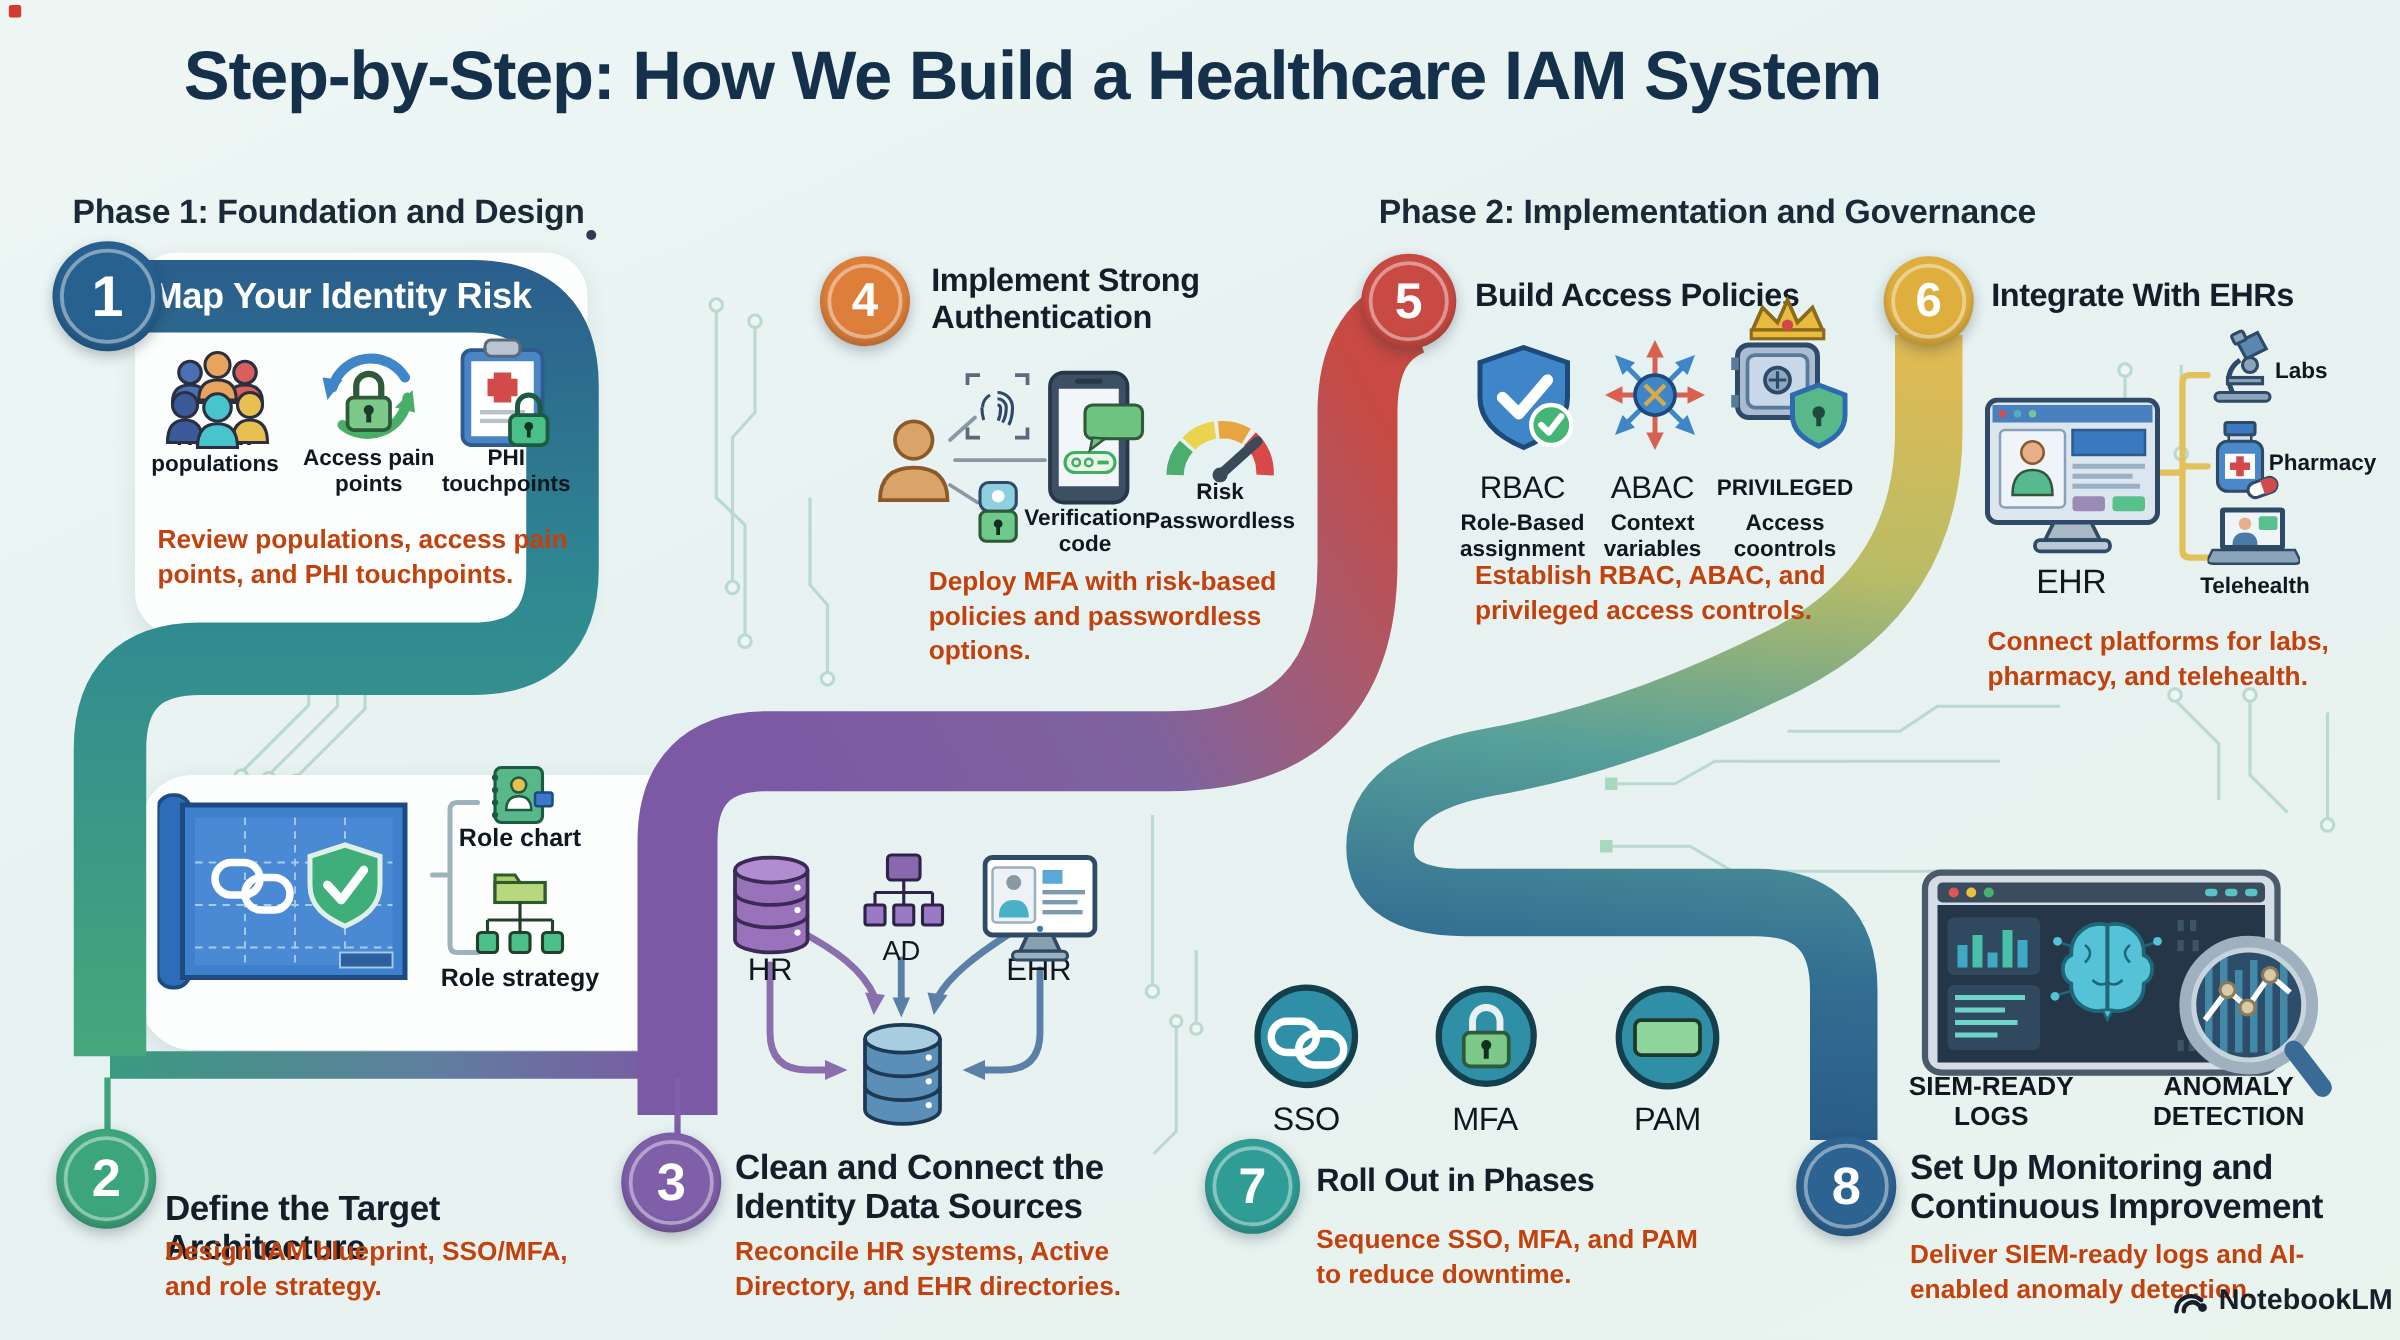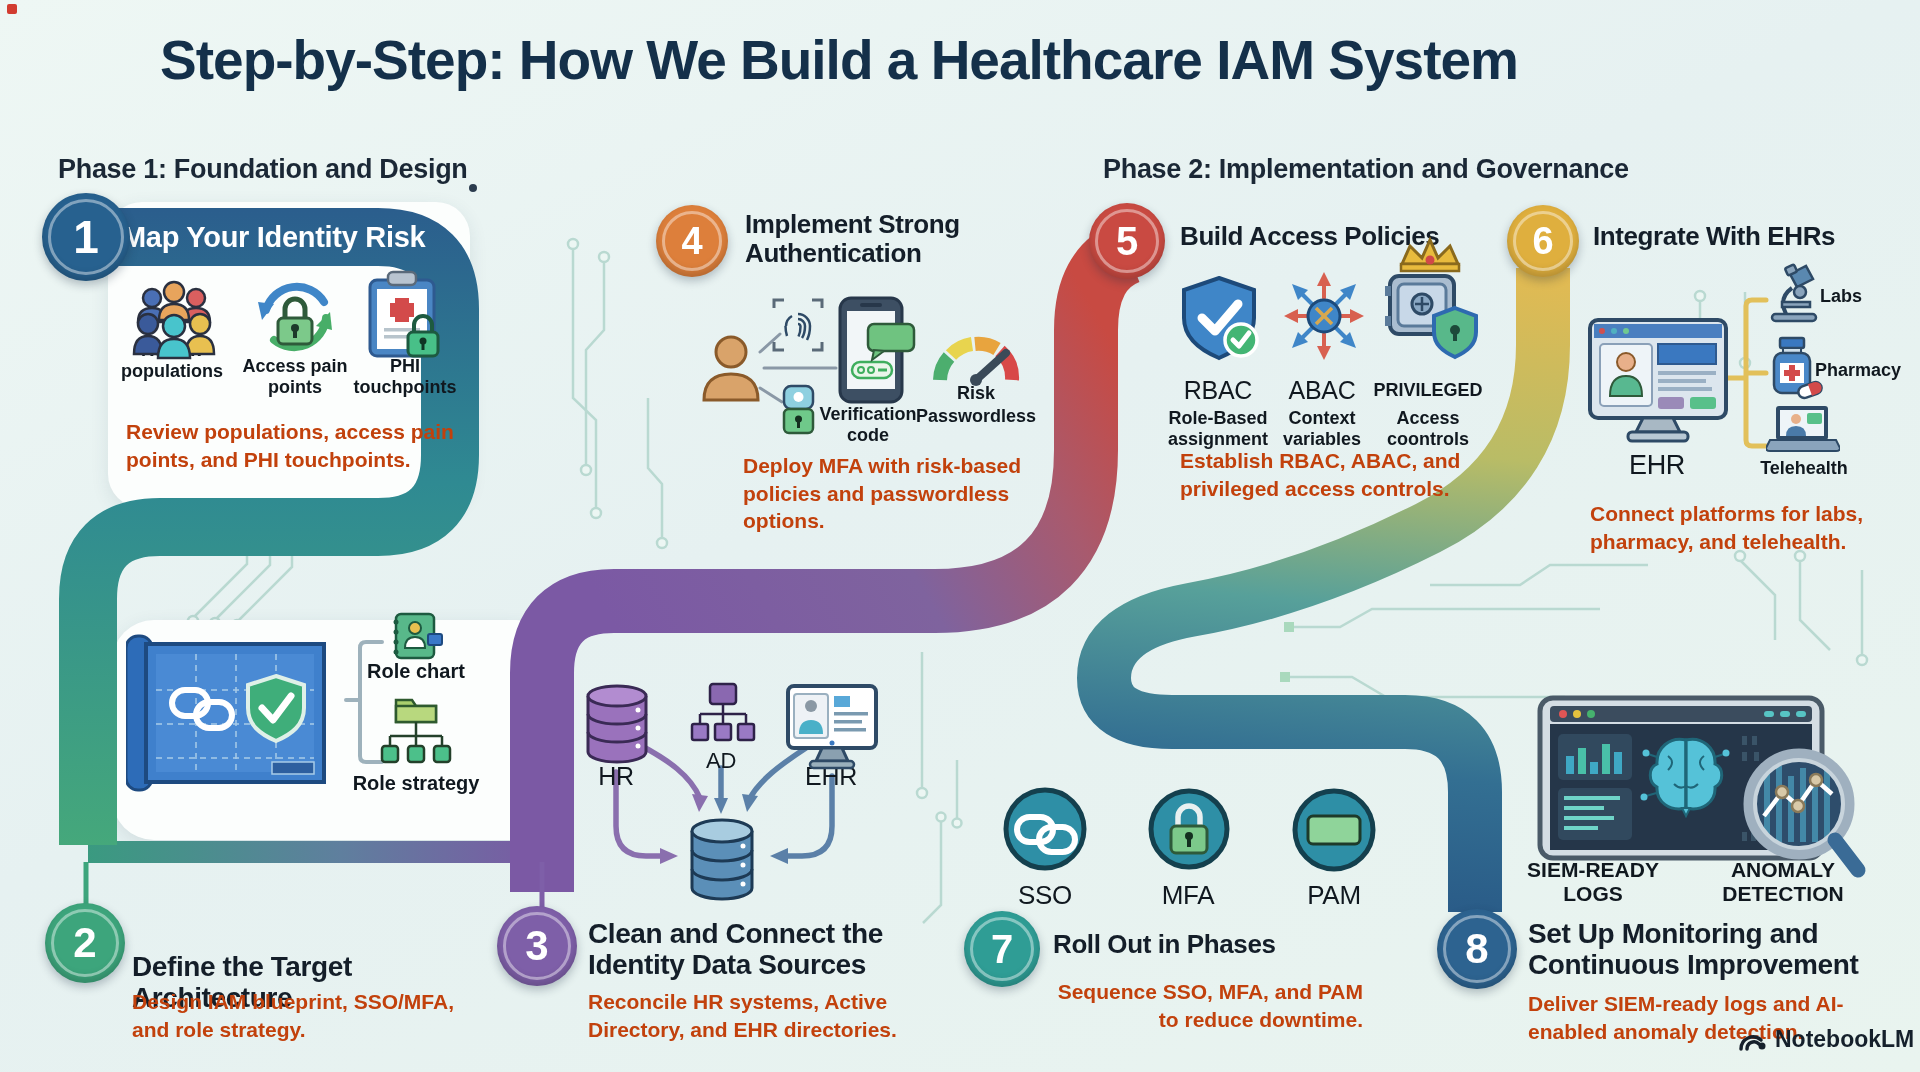--- a/index.html
+++ b/index.html
@@ -7,21 +7,21 @@
     width:1920px;height:1072px;overflow:hidden;position:relative;
     font-family:"Liberation Sans",sans-serif;
     background:linear-gradient(155deg,#eef7f4 0%,#e6f1f1 45%,#e9f4ef 100%);
   }
   .abs{position:absolute;}
   .card{position:absolute;background:#fcfefd;border-radius:34px;box-shadow:0 5px 18px rgba(40,70,90,.10);}
   .badge{position:absolute;border-radius:50%;display:flex;align-items:center;justify-content:center;
     color:#fff;font-weight:bold;box-shadow:0 4px 10px rgba(20,40,60,.28), inset 0 -5px 8px rgba(0,0,0,.18);}
   .badge::before{content:'';position:absolute;inset:6px;border:3px solid rgba(255,255,255,.42);border-radius:50%;}
   .main-title{position:absolute;left:0;top:28px;width:1652px;text-align:center;
-    font-size:55px;font-weight:bold;color:#14304a;letter-spacing:-1px;padding-left:13px;}
+    font-size:55px;font-weight:bold;color:#14304a;letter-spacing:-1px;}
   .phase{position:absolute;font-size:27px;font-weight:bold;color:#1b2836;letter-spacing:-0.3px;}
   .t-step{position:absolute;font-size:26px;font-weight:bold;color:#141e29;line-height:1.12;letter-spacing:-0.4px;}
   .t-desc{position:absolute;font-size:21px;font-weight:bold;color:#c2410c;line-height:1.32;}
   .t-cap{position:absolute;font-size:18px;font-weight:bold;color:#10181f;text-align:center;line-height:1.16;}
   .t-big{position:absolute;font-size:25px;font-weight:normal;color:#10181f;text-align:center;letter-spacing:-0.3px;}
   .t-sub{position:absolute;font-size:18px;font-weight:bold;color:#10181f;text-align:center;line-height:1.18;}
   .wlabel{position:absolute;color:#ffffff;font-weight:bold;text-align:center;}
   .band-text{position:absolute;color:#ffffff;font-weight:bold;font-size:29px;letter-spacing:-0.3px;}
   .brand{position:absolute;display:flex;align-items:center;gap:7px;font-size:23px;font-weight:bold;color:#15202b;}
   svg{display:block;}
@@ -179,21 +179,21 @@
 <div class="t-cap" style="left:346px;top:660px;width:140px;font-size:20px;">Role chart</div>
 <div class="t-cap" style="left:336px;top:772px;width:160px;font-size:20px;">Role strategy</div>
 
 <div class="t-step" style="left:588px;top:918px;width:340px;font-size:28px;">Clean and Connect the Identity Data Sources</div>
 <div class="t-desc" style="left:588px;top:988px;width:350px;">Reconcile HR systems, Active Directory, and EHR directories.</div>
 <div class="t-big" style="left:576px;top:762px;width:80px;">HR</div>
 <div class="t-big" style="left:681px;top:748px;width:80px;font-size:22px;">AD</div>
 <div class="t-big" style="left:791px;top:762px;width:80px;">EHR</div>
 
 <div class="t-step" style="left:1053px;top:930px;width:310px;">Roll Out in Phases</div>
-<div class="t-desc" style="left:1053px;top:978px;width:310px;text-align:right;">Sequence SSO, MFA, and PAM to reduce downtime.</div>
+<div class="t-desc" style="left:1053px;top:978px;width:310px;">Sequence SSO, MFA, and PAM to reduce downtime.</div>
 <div class="t-big" style="left:995px;top:880px;width:100px;font-size:26px;">SSO</div>
 <div class="t-big" style="left:1138px;top:880px;width:100px;font-size:26px;">MFA</div>
 <div class="t-big" style="left:1284px;top:880px;width:100px;font-size:26px;">PAM</div>
 
 <div class="t-step" style="left:1528px;top:918px;width:375px;font-size:28px;">Set Up Monitoring and Continuous Improvement</div>
 <div class="t-desc" style="left:1528px;top:990px;width:380px;">Deliver SIEM-ready logs and AI-enabled anomaly detection.</div>
 <div class="t-cap" style="left:1508px;top:858px;width:170px;font-size:21px;">SIEM-READY LOGS</div>
 <div class="t-cap" style="left:1698px;top:858px;width:170px;font-size:21px;">ANOMALY DETECTION</div>
 <div class="wlabel" style="left:1666px;top:806px;width:40px;font-size:21px;">AI</div>
 

